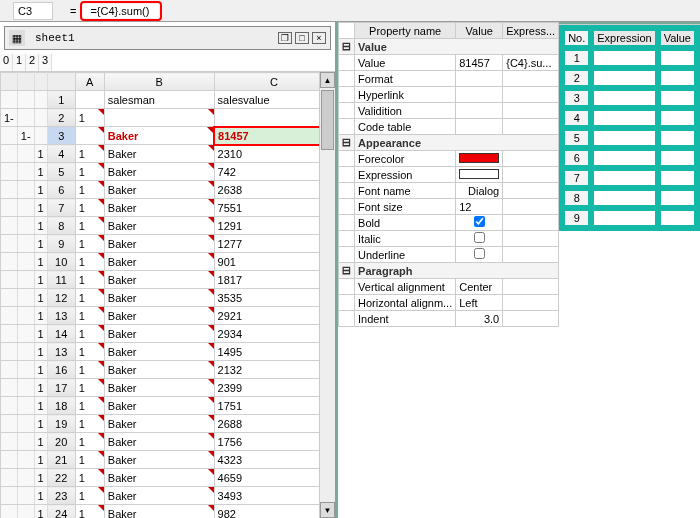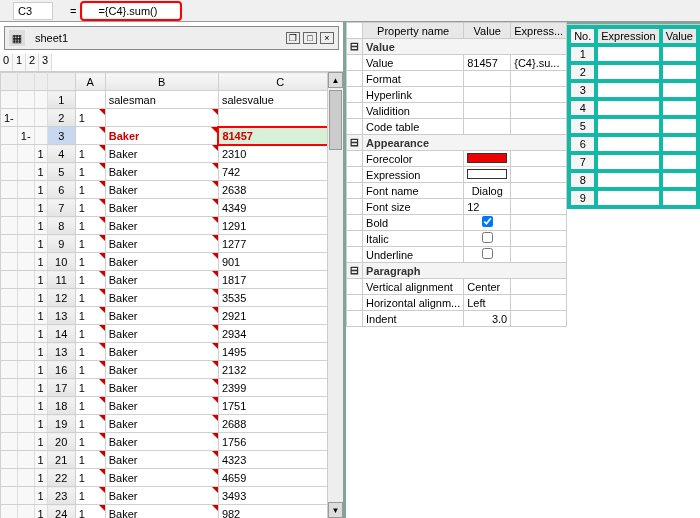--- a/index.html
+++ b/index.html
@@ -1,26 +1,26 @@
 <!DOCTYPE html>
 <html><head>
 <meta charset="utf-8">
 <style>
 * { box-sizing: border-box; margin: 0; padding: 0; font-family: Arial, sans-serif; font-size: 11px; }
 body { background: #fff; width: 700px; height: 518px; overflow: hidden; position: relative; }
 .formula-bar { display: flex; align-items: center; height: 22px; border-bottom: 1px solid #999; background: #f0f0f0; }
 .cell-ref { width: 40px; padding: 2px 4px; border: 1px solid #ccc; background: #fff; margin: 0 13px; }
 .eq { padding: 0 4px; }
 .formula-input-wrap { border: 2px solid red; border-radius: 4px; padding: 1px; }
-.formula-input { width: 96px; border: none; outline: none; background: #fff; padding: 1px 15px; }
+.formula-input { width: 76px; border: none; outline: none; background: #fff; padding: 1px 7px; }
 .main { display: flex; height: 496px; }
 .left { width: 500px; border-right: 1px solid #999; display: flex; flex-direction: column; }
 .sheet-tab-bar { display: flex; align-items: center; height: 24px; border: 1px solid #888; margin: 4px; background: #eee; }
 .sheet-tab-bar .icon { width: 16px; height: 16px; background: #ddd; margin: 0 4px; display:flex; align-items:center; justify-content:center; }
-.sheet-tab { padding: 2px 6px; }
+.sheet-tab { padding: 2px 6px; font-family: Liberation Mono, monospace; }
 .win-controls { margin-left: auto; display:flex; gap:3px; padding-right:4px;}
 .win-controls span { width:14px; height:12px; border:1px solid #666; display:flex; align-items:center; justify-content:center; font-size:9px;}
 .outline-bar { display: flex; height: 18px; border-bottom: 1px solid #ccc; }
 .outline-bar .ob { width: 13px; text-align: center; border-right: 1px solid #ddd; background: #f8f8f8; cursor:pointer; }
 .grid-wrap { flex: 1; overflow: auto; position: relative; }
 table.grid { border-collapse: collapse; width: 100%; }
 .grid th, .grid td { border: 1px solid #d0d0d0; height: 18px; padding: 0 3px; text-align: left; background: #fff; }
 .grid th { background: linear-gradient(#f8f8f8,#e8e8e8); text-align: center; font-weight: normal; }
 .grid .rowhdr { background: linear-gradient(#f4f4f4,#e4e4e4); text-align: center; width: 28px; cursor:pointer; }
 .grid .gutter { background: #f8f8f8; width: 13px; text-align:center; cursor:pointer; border-right:1px solid #ddd;}
@@ -39,21 +39,21 @@
 .prop-table .tree { width: 12px; text-align: center; color: #06c; background:#fff; cursor:pointer; border-right:none;}
 .prop-table .pname { width: 95px; }
 .prop-table .pval { width: 50px; }
 .swatch { display:inline-block; width: 40px; height: 10px; border:1px solid #333;}
 .swatch.red{background:#e00;}
 .swatch.white{background:#fff;}
 .chk { width:11px; height:11px; }
 .right-bottom { height: 170px; border-top: 2px solid #7a9; display:flex; flex-direction:column;}
 .rb-spacer{height:26px; border-bottom:1px solid #ccc; background:#f8f8f8;}
 .expr-table { width: 100%; border-collapse: collapse; }
-.expr-table th, .expr-table td { border: 4px solid #14b8a6; height: 16px; padding: 1px 3px; }
+.expr-table th, .expr-table td { border: 6px solid #14b8a6; height: 16px; padding: 1px 3px; }
 .expr-table th { background: #e8e8e8; font-weight: normal; }
 .expr-table .rownum { width: 24px; text-align: center; background: #f4f4f4; }
 .vscroll { position:absolute; right:0; top:0; bottom:0; width:16px; background:#eee; border-left:1px solid #ccc;}
 .vscroll .thumb{ position:absolute; top:18px; left:1px; right:1px; height:60px; background:#ccc; border:1px solid #999;}
 .vscroll .arr{position:absolute; left:0; right:0; height:16px; display:flex;align-items:center;justify-content:center; background:#ddd;border:1px solid #999; font-size:8px;}
 .vscroll .up{top:0;} .vscroll .dn{bottom:0;}
 </style>
 </head>
 <body>
 
@@ -150,21 +150,21 @@
               <td class=" mark">Baker</td>
               <td class="mark">2638</td>
             </tr>
             <tr>
               <td class="gutter"></td>
               <td class="gutter"></td>
               <td class="gutter">1</td>
               <td class="rowhdr">7</td>
               <td class=" mark">1</td>
               <td class=" mark">Baker</td>
-              <td class="mark">4349</td>
+              <td class="mark">7551</td>
             </tr>
             <tr>
               <td class="gutter"></td>
               <td class="gutter"></td>
               <td class="gutter">1</td>
               <td class="rowhdr">8</td>
               <td class=" mark">1</td>
               <td class=" mark">Baker</td>
               <td class="mark">1291</td>
             </tr>
@@ -380,21 +380,21 @@
             </tr>
             <tr>
               <td class="tree"></td>
               <td class="pname">Expression</td>
               <td class="pval" style="text-align:center"><span class="swatch white"></span></td>
               <td></td>
             </tr>
             <tr>
               <td class="tree"></td>
               <td class="pname">Font name</td>
-              <td class="pval" style="text-align:center">Dialog</td>
+              <td class="pval" style="text-align:right">Dialog</td>
               <td></td>
             </tr>
             <tr>
               <td class="tree"></td>
               <td class="pname">Font size</td>
               <td class="pval" style="text-align:left">12</td>
               <td></td>
             </tr>
             <tr>
               <td class="tree"></td>

